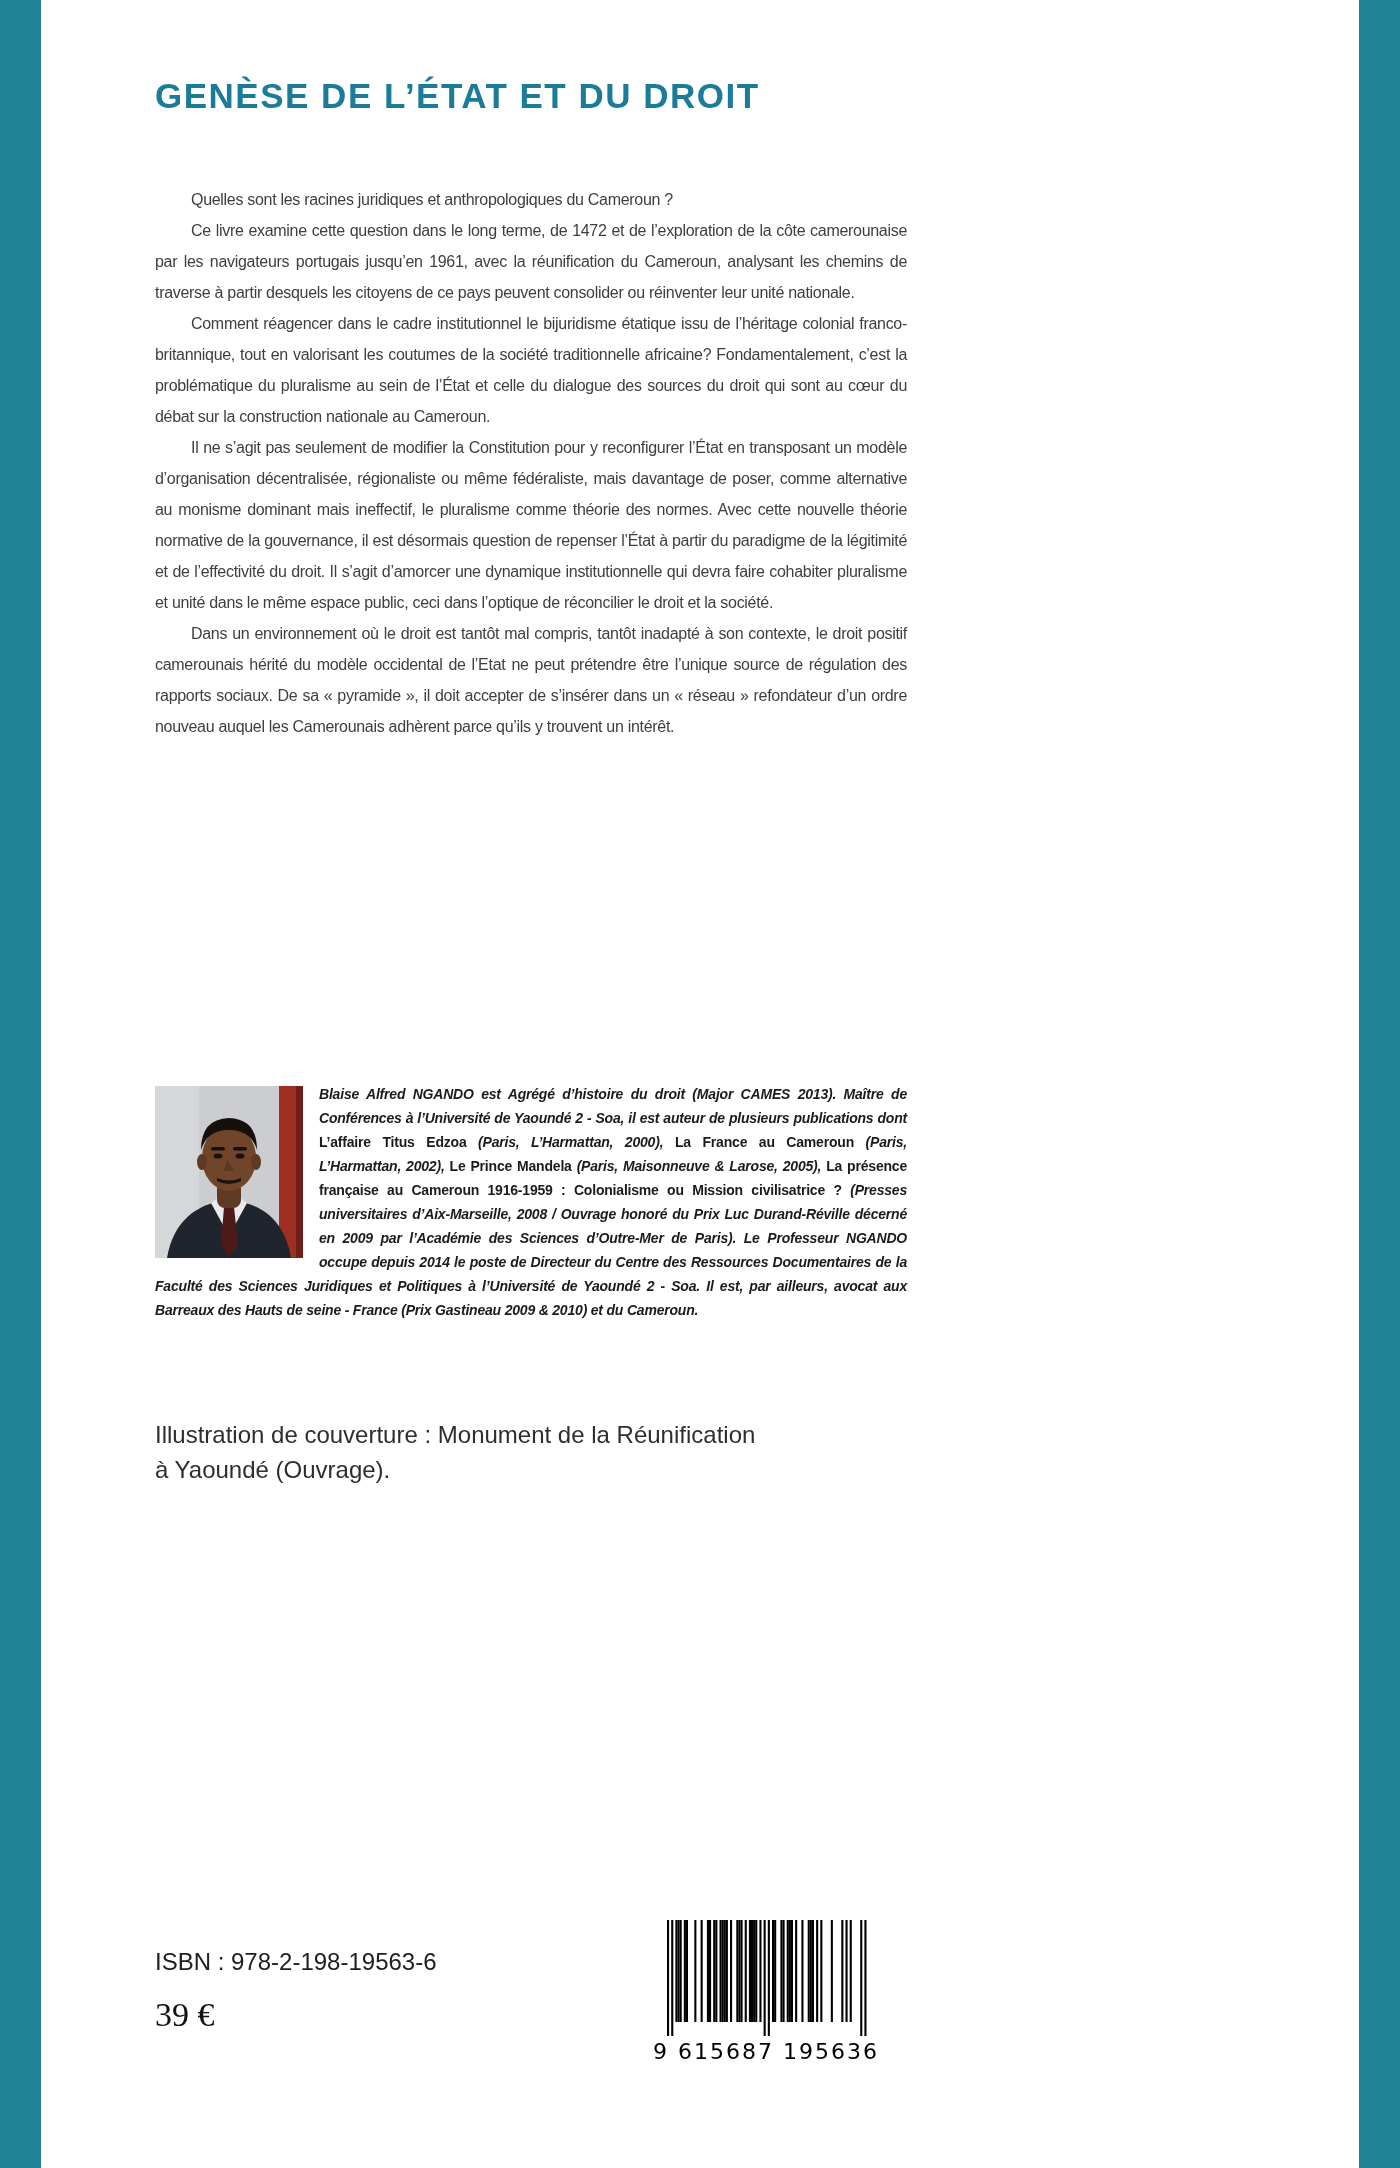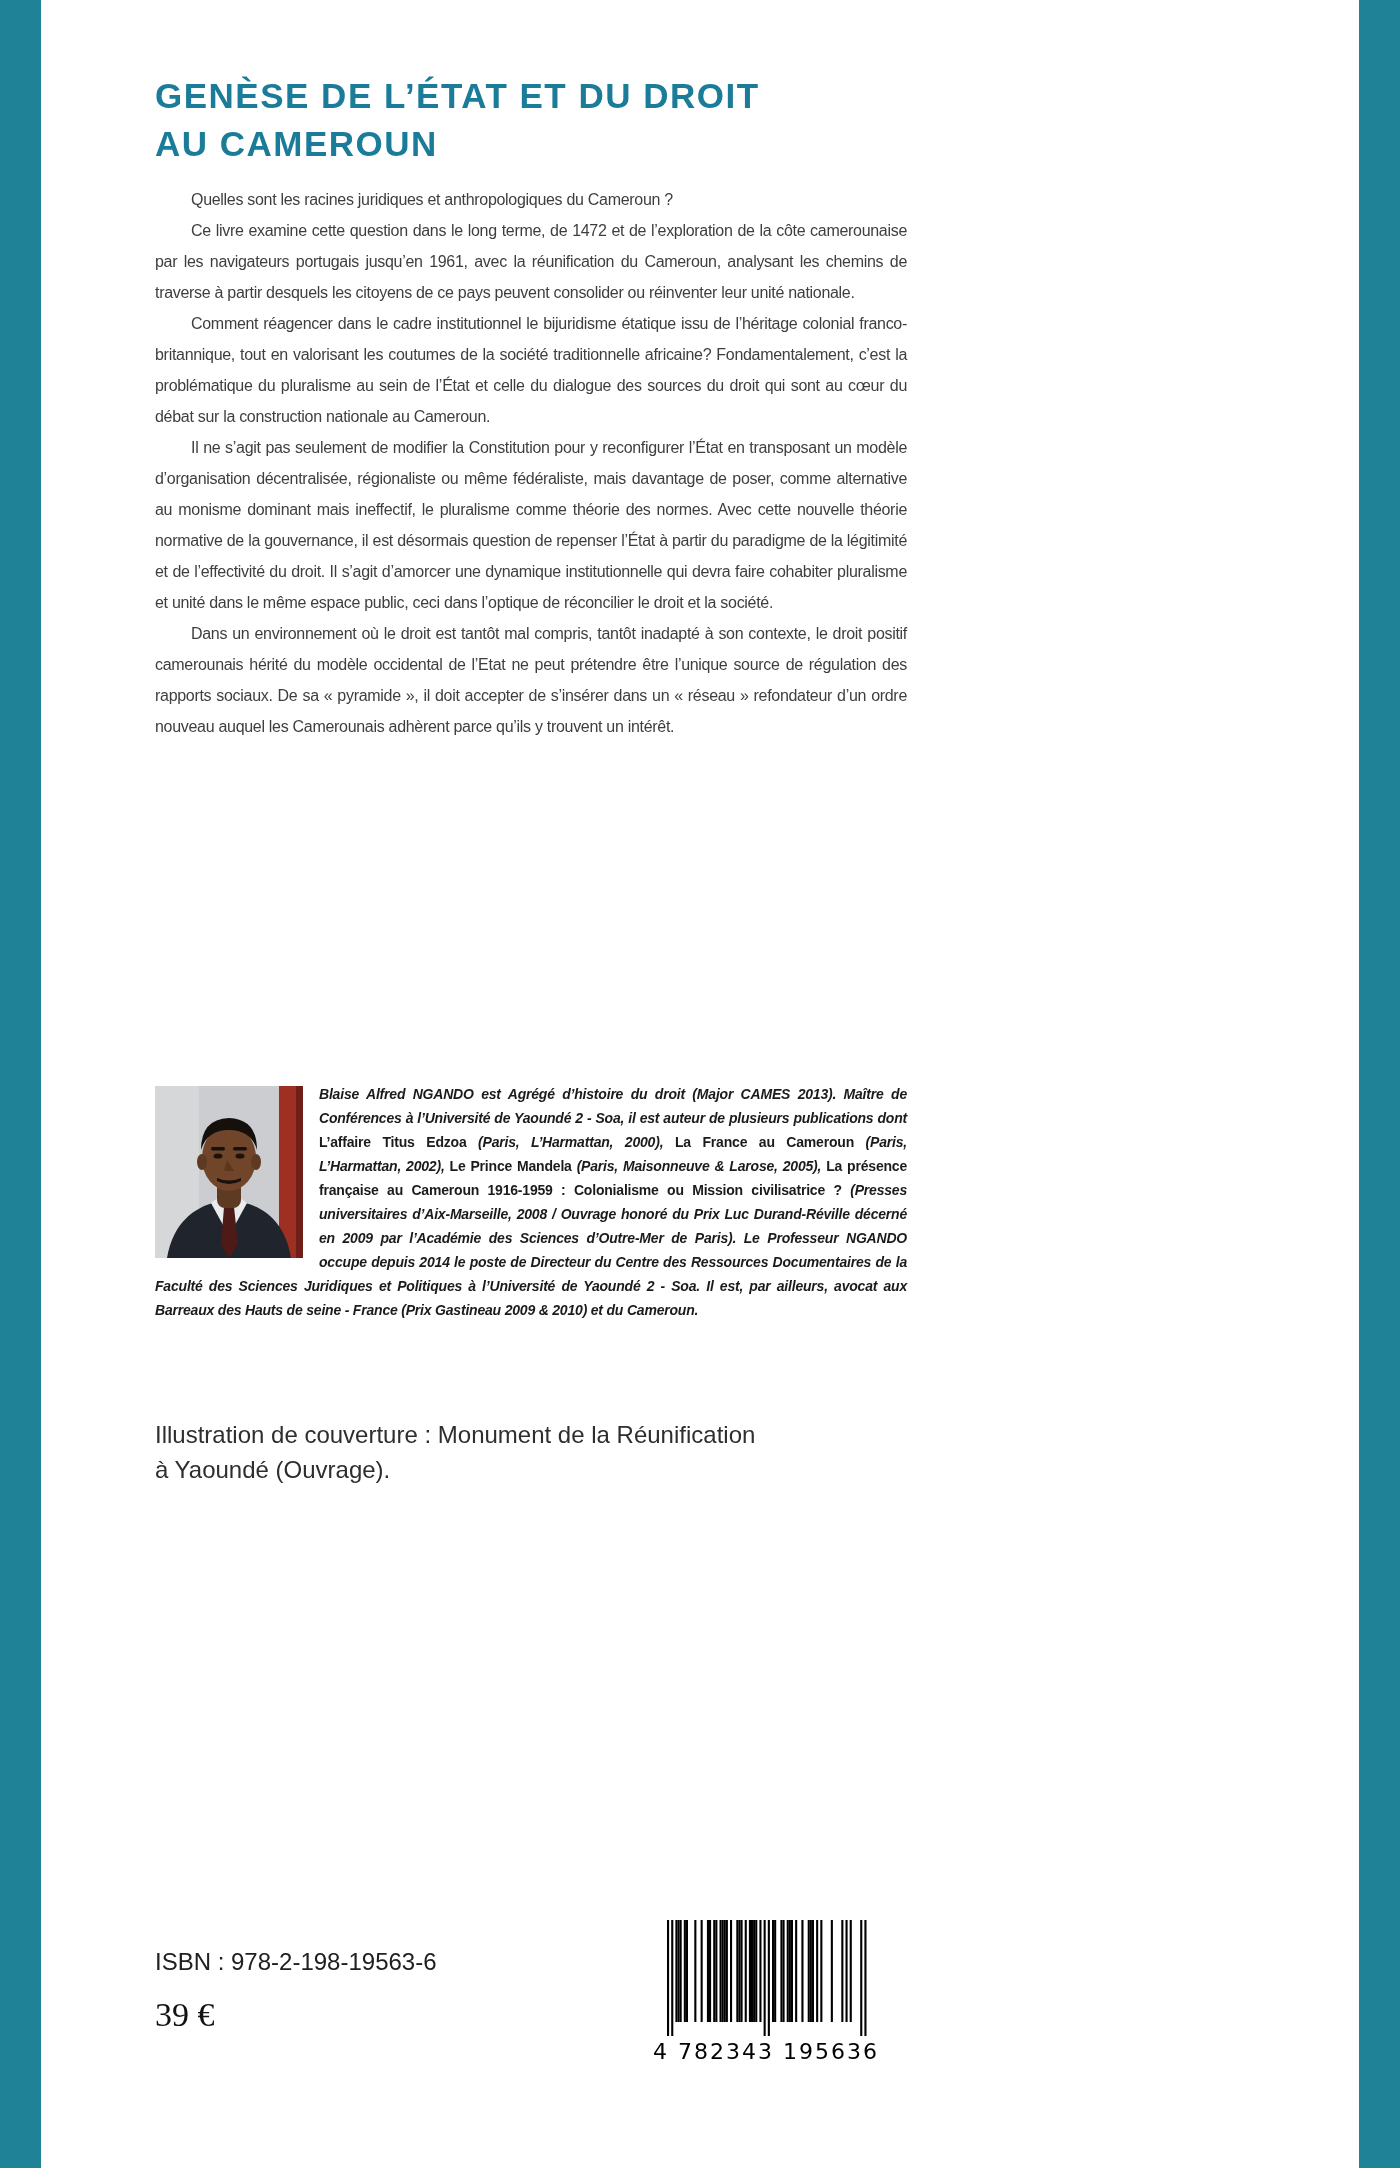--- a/index.html
+++ b/index.html
@@ -121,21 +121,20 @@
 </head>
 <body>
 
 <div class="page">
 
   <div class="accent-bar left"></div>
   <div class="accent-bar right"></div>
 
   <div class="book-title">
     <div>GENÈSE DE L’ÉTAT ET DU DROIT</div>
-    <div>AU CAMEROUN</div>
   </div>
 
   <div class="synopsis">
     <p>Quelles sont les racines juridiques et anthropologiques du Cameroun ?</p>
     <p>Ce livre examine cette question dans le long terme, de 1472 et de l’exploration de la côte camerounaise par les navigateurs portugais jusqu’en 1961, avec la réunification du Cameroun, analysant les chemins de traverse à partir desquels les citoyens de ce pays peuvent consolider ou réinventer leur unité nationale.</p>
     <p>Comment réagencer dans le cadre institutionnel le bijuridisme étatique issu de l’héritage colonial franco-britannique, tout en valorisant les coutumes de la société traditionnelle africaine? Fondamentalement, c’est la problématique du pluralisme au sein de l’État et celle du dialogue des sources du droit qui sont au cœur du débat sur la construction nationale au Cameroun.</p>
     <p>Il ne s’agit pas seulement de modifier la Constitution pour y reconfigurer l’État en transposant un modèle d’organisation décentralisée, régionaliste ou même fédéraliste, mais davantage de poser, comme alternative au monisme dominant mais ineffectif, le pluralisme comme théorie des normes. Avec cette nouvelle théorie normative de la gouvernance, il est désormais question de repenser l’État à partir du paradigme de la légitimité et de l’effectivité du droit. Il s’agit d’amorcer une dynamique institutionnelle qui devra faire cohabiter pluralisme et unité dans le même espace public, ceci dans l’optique de réconcilier le droit et la société.</p>
     <p>Dans un environnement où le droit est tantôt mal compris, tantôt inadapté à son contexte, le droit positif camerounais hérité du modèle occidental de l’Etat ne peut prétendre être l’unique source de régulation des rapports sociaux. De sa « pyramide », il doit accepter de s’insérer dans un « réseau » refondateur d’un ordre nouveau auquel les Camerounais adhèrent parce qu’ils y trouvent un intérêt.</p>
   </div>
 
@@ -218,16 +217,16 @@
         <rect x="163.90" y="0" width="2.1" height="102" fill="#000"></rect>
         <rect x="168.10" y="0" width="2.1" height="102" fill="#000"></rect>
         <rect x="172.30" y="0" width="2.1" height="102" fill="#000"></rect>
         <rect x="182.80" y="0" width="2.1" height="102" fill="#000"></rect>
         <rect x="193.30" y="0" width="2.1" height="102" fill="#000"></rect>
         <rect x="197.50" y="0" width="2.1" height="102" fill="#000"></rect>
         <rect x="201.70" y="0" width="2.1" height="102" fill="#000"></rect>
         <rect x="212.20" y="0" width="2.1" height="116" fill="#000"></rect>
         <rect x="216.40" y="0" width="2.1" height="116" fill="#000"></rect>
       </svg>
-    <div class="barcode-number">4 782343 195636</div>
+    <div class="barcode-number">9 615687 195636</div>
   </div>
 
 </div>
 
 </body></html>

